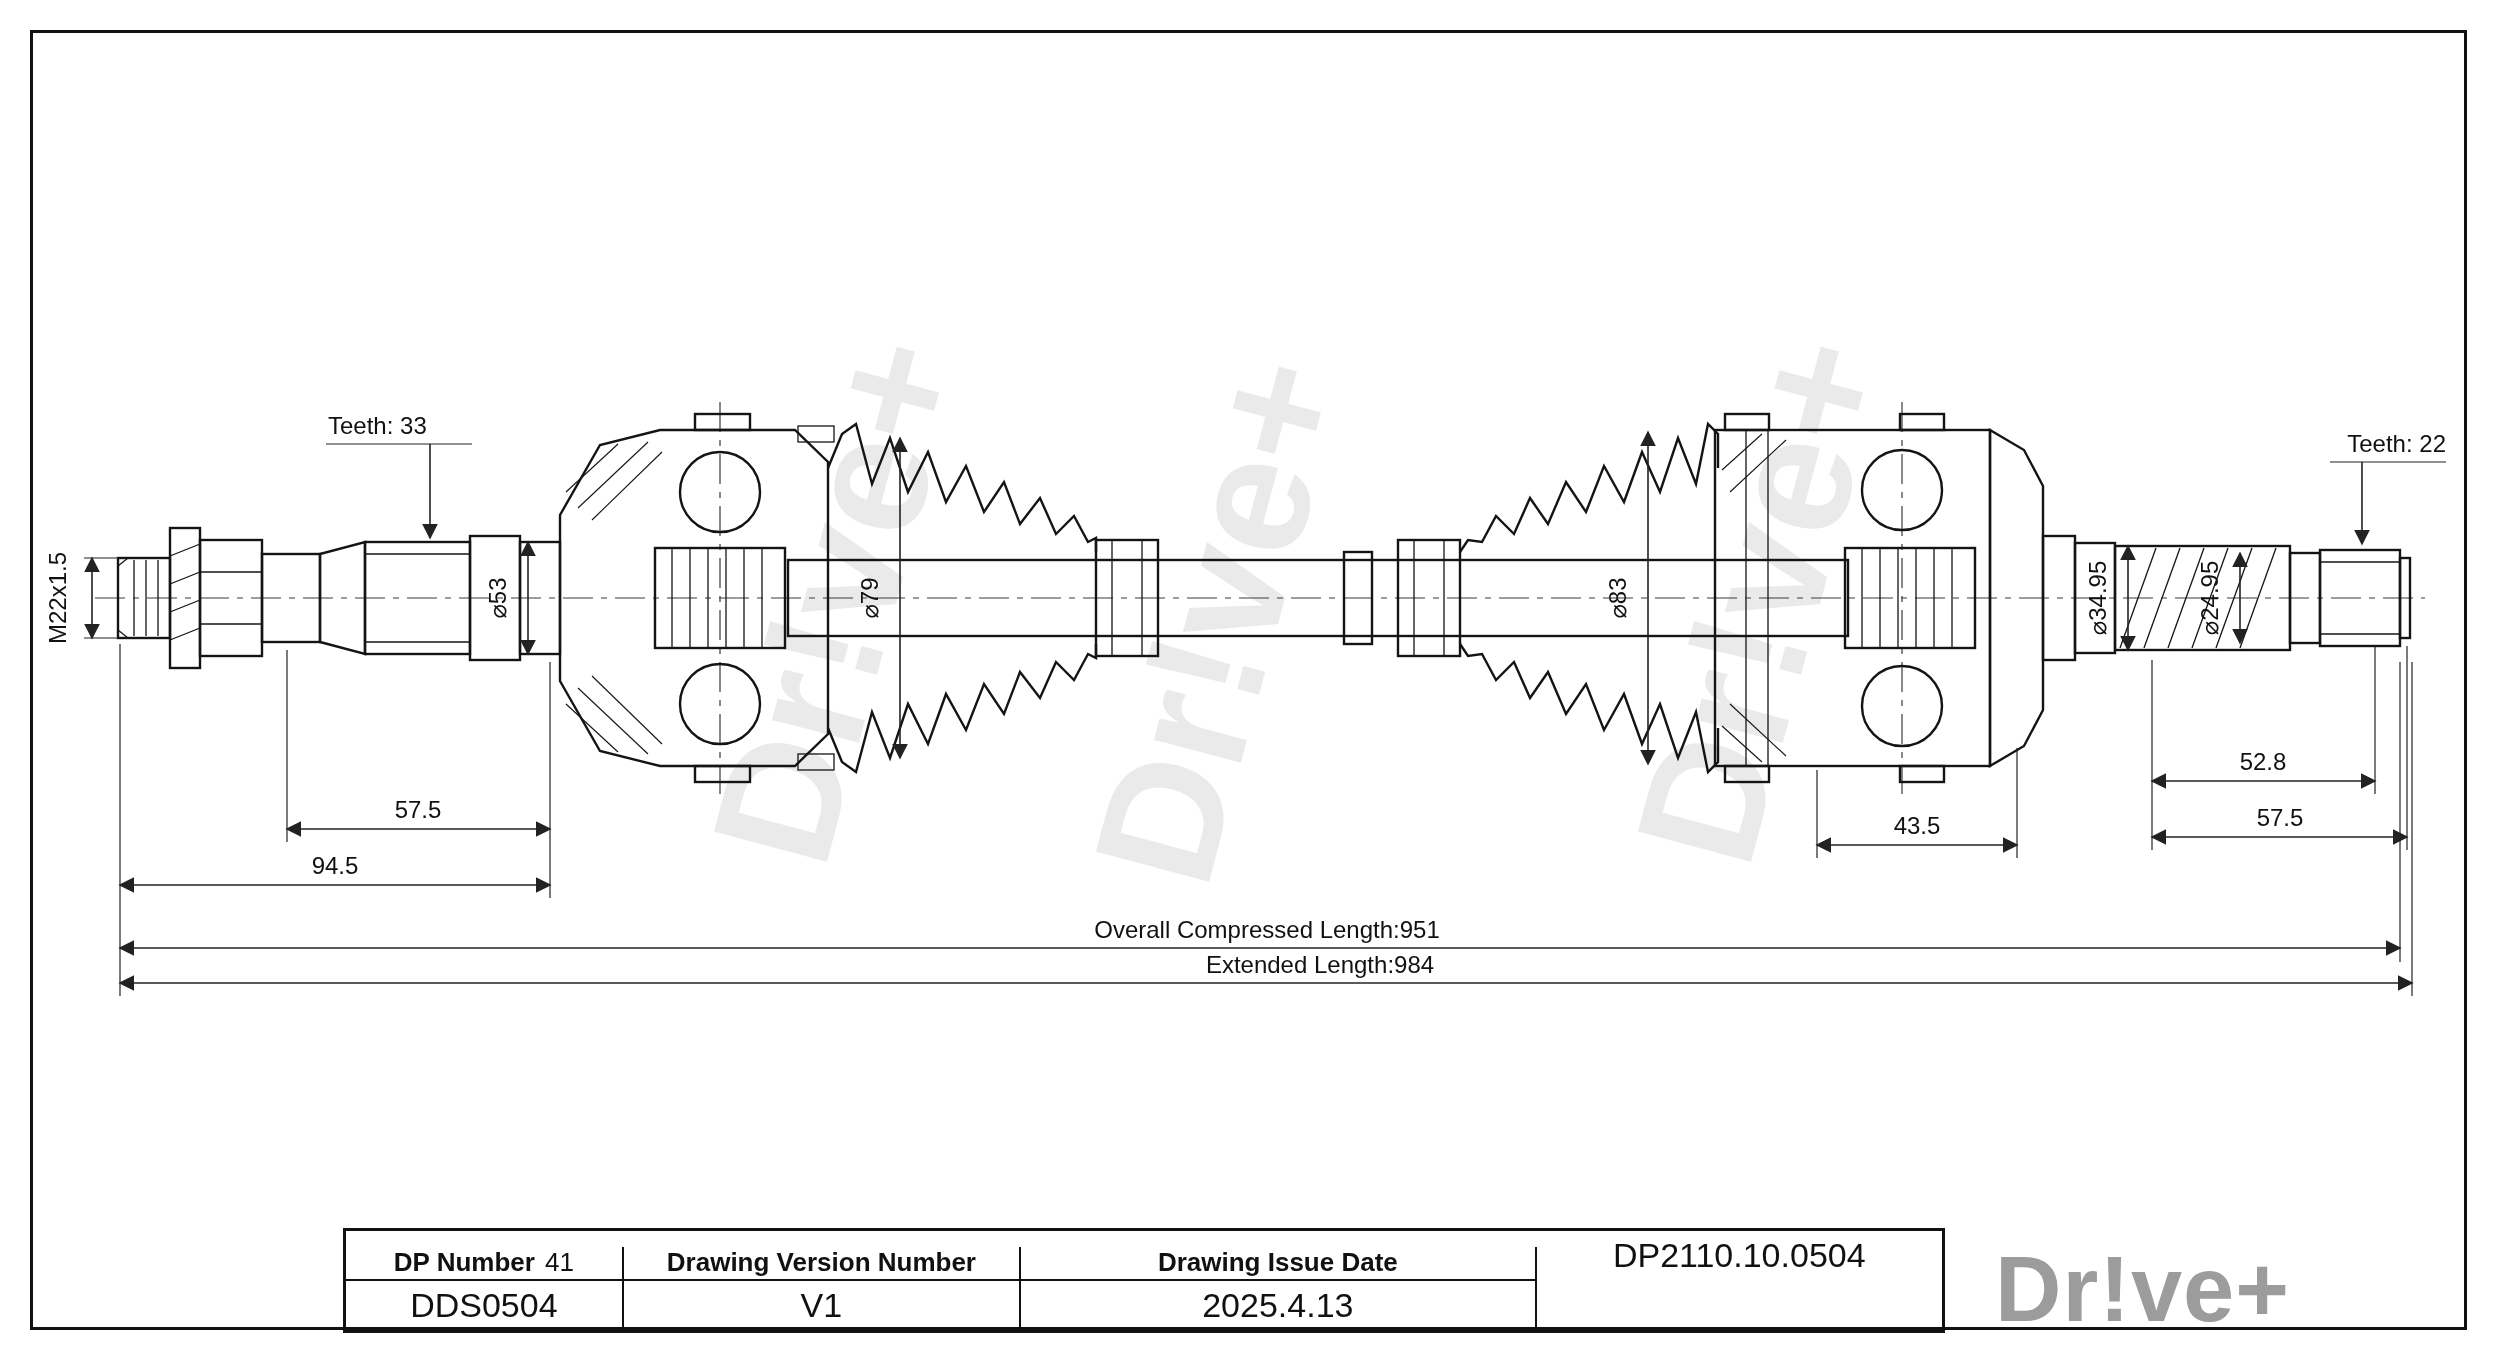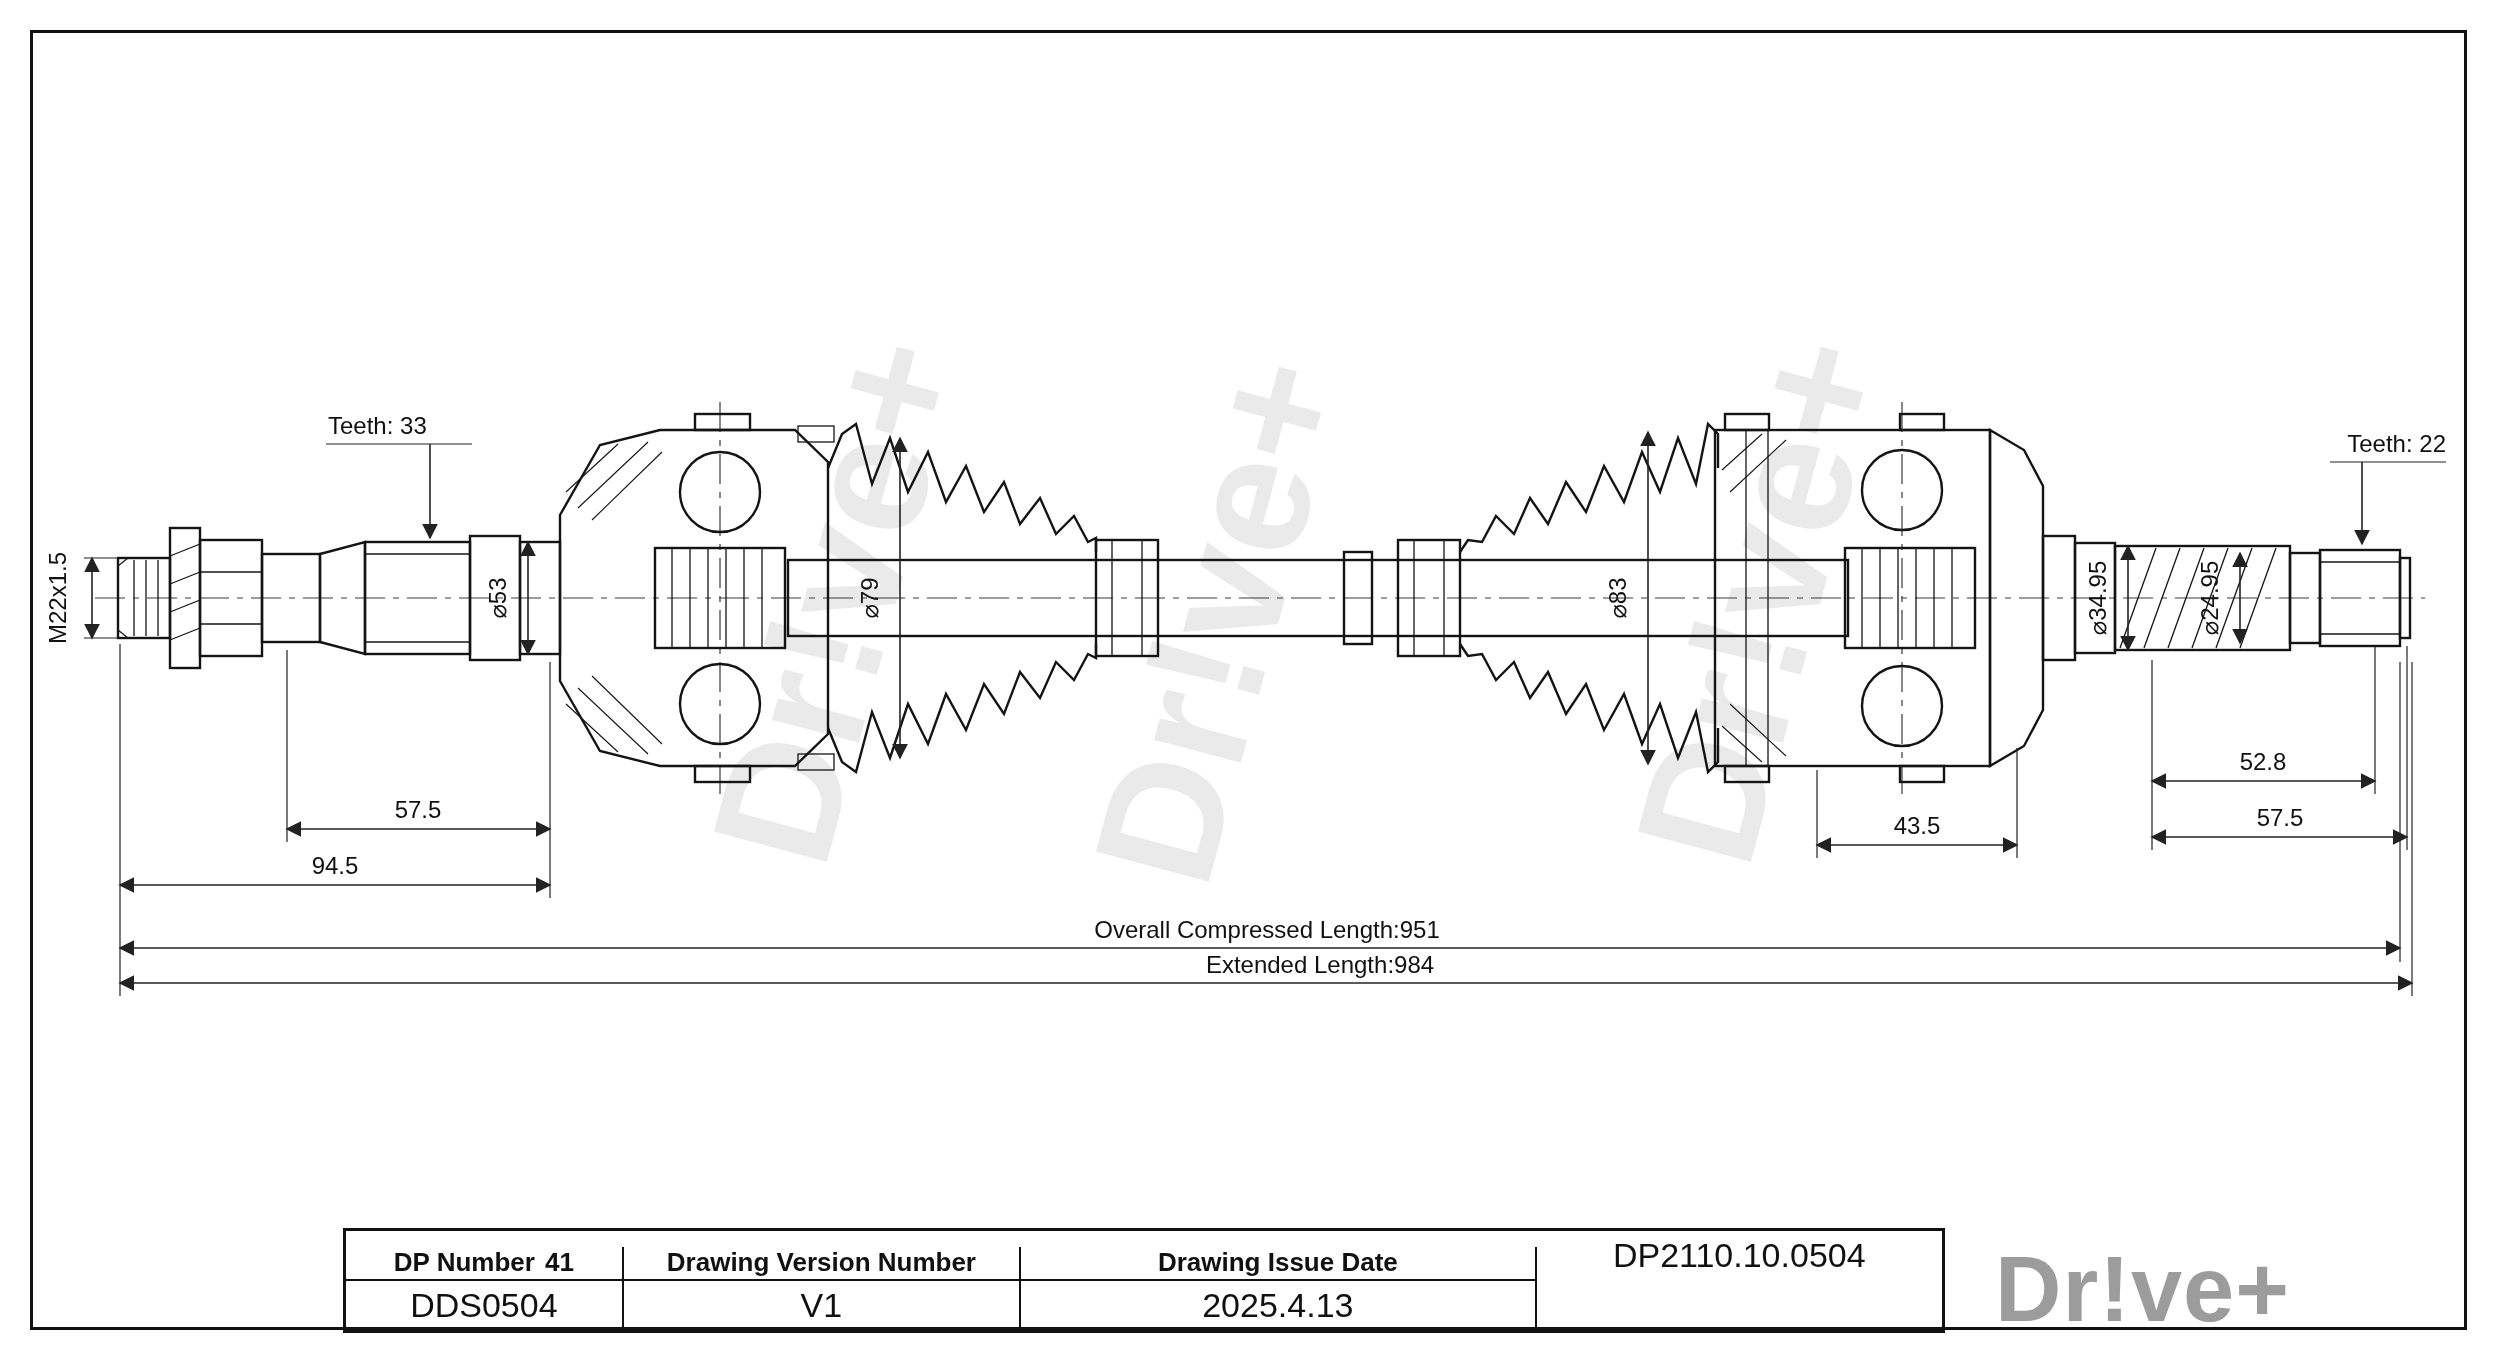--- a/index.html
+++ b/index.html
@@ -20,21 +20,21 @@
 
   
   .title-block{position:absolute;left:343px;top:1228px;width:1602px;height:105px;
         border:3px solid #111;box-sizing:border-box;display:grid;
         grid-template-rows:1fr 1fr;grid-template-columns:17.4% 24.9% 32.3% 25.4%;}
   .tb-cell{border-right:2px solid #111;border-bottom:2px solid #111;display:flex;
         align-items:center;justify-content:center;box-sizing:border-box;font-size:34px;}
   .tb-cell:nth-child(4n){border-right:none;}
   .tb-cell.r2{border-bottom:none;}
   .tb-head{font-weight:bold;font-size:26px;margin-top:16px;}
-  .tb-head .suffix{font-weight:bold;margin-left:10px;}
+  .tb-head .suffix{font-weight:normal;margin-left:10px;}
 
   .brand-logo{position:absolute;left:1995px;top:1244px;width:480px;height:90px;
         font-size:92px;font-weight:800;color:#9c9c9c;letter-spacing:1px;
         display:flex;align-items:center;}
   .frame{position:absolute;left:30px;top:30px;width:2437px;height:1300px;
         border:3px solid #111;box-sizing:border-box;}
 </style>
 </head>
 <body>
 

